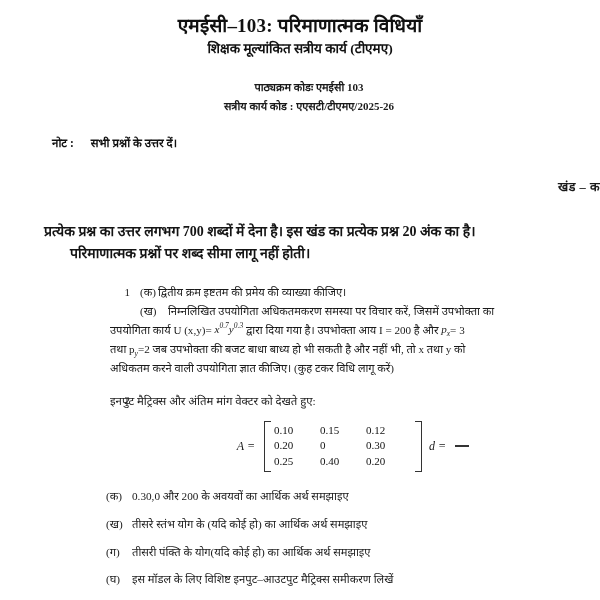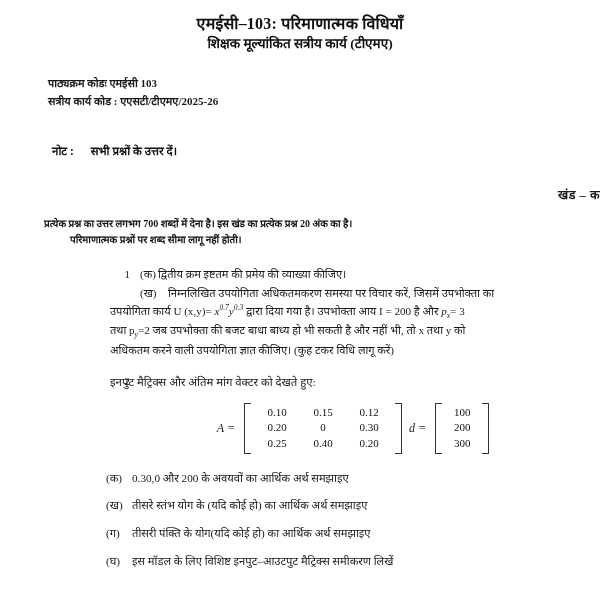--- a/index.html
+++ b/index.html
@@ -22,70 +22,70 @@
     box-sizing: border-box;
     padding: 0;
   }
 
   
   .title-block {
     text-align: center;
     padding-top: 13px;
   }
   .doc-title {
-    font-size: 16px;
+    font-size: 19px;
     font-weight: 700;
     letter-spacing: 0.2px;
     line-height: 1.4;
     color: #111;
   }
   .doc-subtitle {
     font-size: 13.5px;
     font-weight: 700;
     line-height: 1.4;
     color: #111;
   }
 
   
   .meta-block {
     margin-top: 20px;
     padding-right: 30px;
-    text-align: left;
+    text-align: center;
     font-size: 11px;
     font-weight: 700;
     line-height: 1.65;
     color: #1a1a1a;
     padding-left: 48px;
   }
   .meta-line { white-space: nowrap; }
 
   
   .note-row {
-    margin-top: 32px;
+    margin-top: 20px;
     padding-left: 52px;
     font-size: 11.5px;
     font-weight: 700;
     color: #111;
   }
   .note-label { margin-right: 14px; }
 
   
   .section-heading {
     margin-top: 28px;
     text-align: right;
     font-size: 12.5px;
     font-weight: 700;
     letter-spacing: 0.5px;
   }
 
   
   .instructions {
-    margin-top: 13px;
+    margin-top: 26px;
     padding: 0 36px 0 44px;
-    font-size: 10px;
+    font-size: 14px;
     font-weight: 700;
     line-height: 1.62;
     color: #141414;
   }
   .instructions .ln1 { display: block; }
   .instructions .ln2 { display: block; padding-left: 26px; }
 
   
   .qlist {
     margin-top: 18px;
@@ -183,21 +183,20 @@
   }
   .br-l { border-left: 1.3px solid #333; }
   .br-r { border-right: 1.3px solid #333; }
   .mgrid {
     display: grid;
     padding: 2px 3px;
   }
   .mgrid.cols3 { grid-template-columns: repeat(3, 46px); }
   .mgrid.cols1 { grid-template-columns: 34px; }
   .mcell {
-    text-align: center;
     font-size: 11px;
     line-height: 1.42;
     color: #111;
     font-family: "Liberation Serif", "DejaVu Serif", serif;
   }
 
   
   .q2-subs {
     margin-top: 16px;
   }
@@ -291,25 +290,20 @@
               <span class="mcell">0.30</span>
               <span class="mcell">0.25</span>
               <span class="mcell">0.40</span>
               <span class="mcell">0.20</span>
             </span>
             <span class="br-r"></span>
           </span>
           <span class="mlabel">d =</span>
           <span class="bracket">
             <span class="br-l"></span>
-            <span class="mgrid cols1">
-              <span class="mcell">100</span>
-              <span class="mcell">200</span>
-              <span class="mcell">300</span>
-            </span>
             <span class="br-r"></span>
           </span>
         </div>
 
       </div>
     </div>
 
     <div class="q2-subs q2-pad">
       <div class="subrow">
         <div class="submark">(क)</div>

